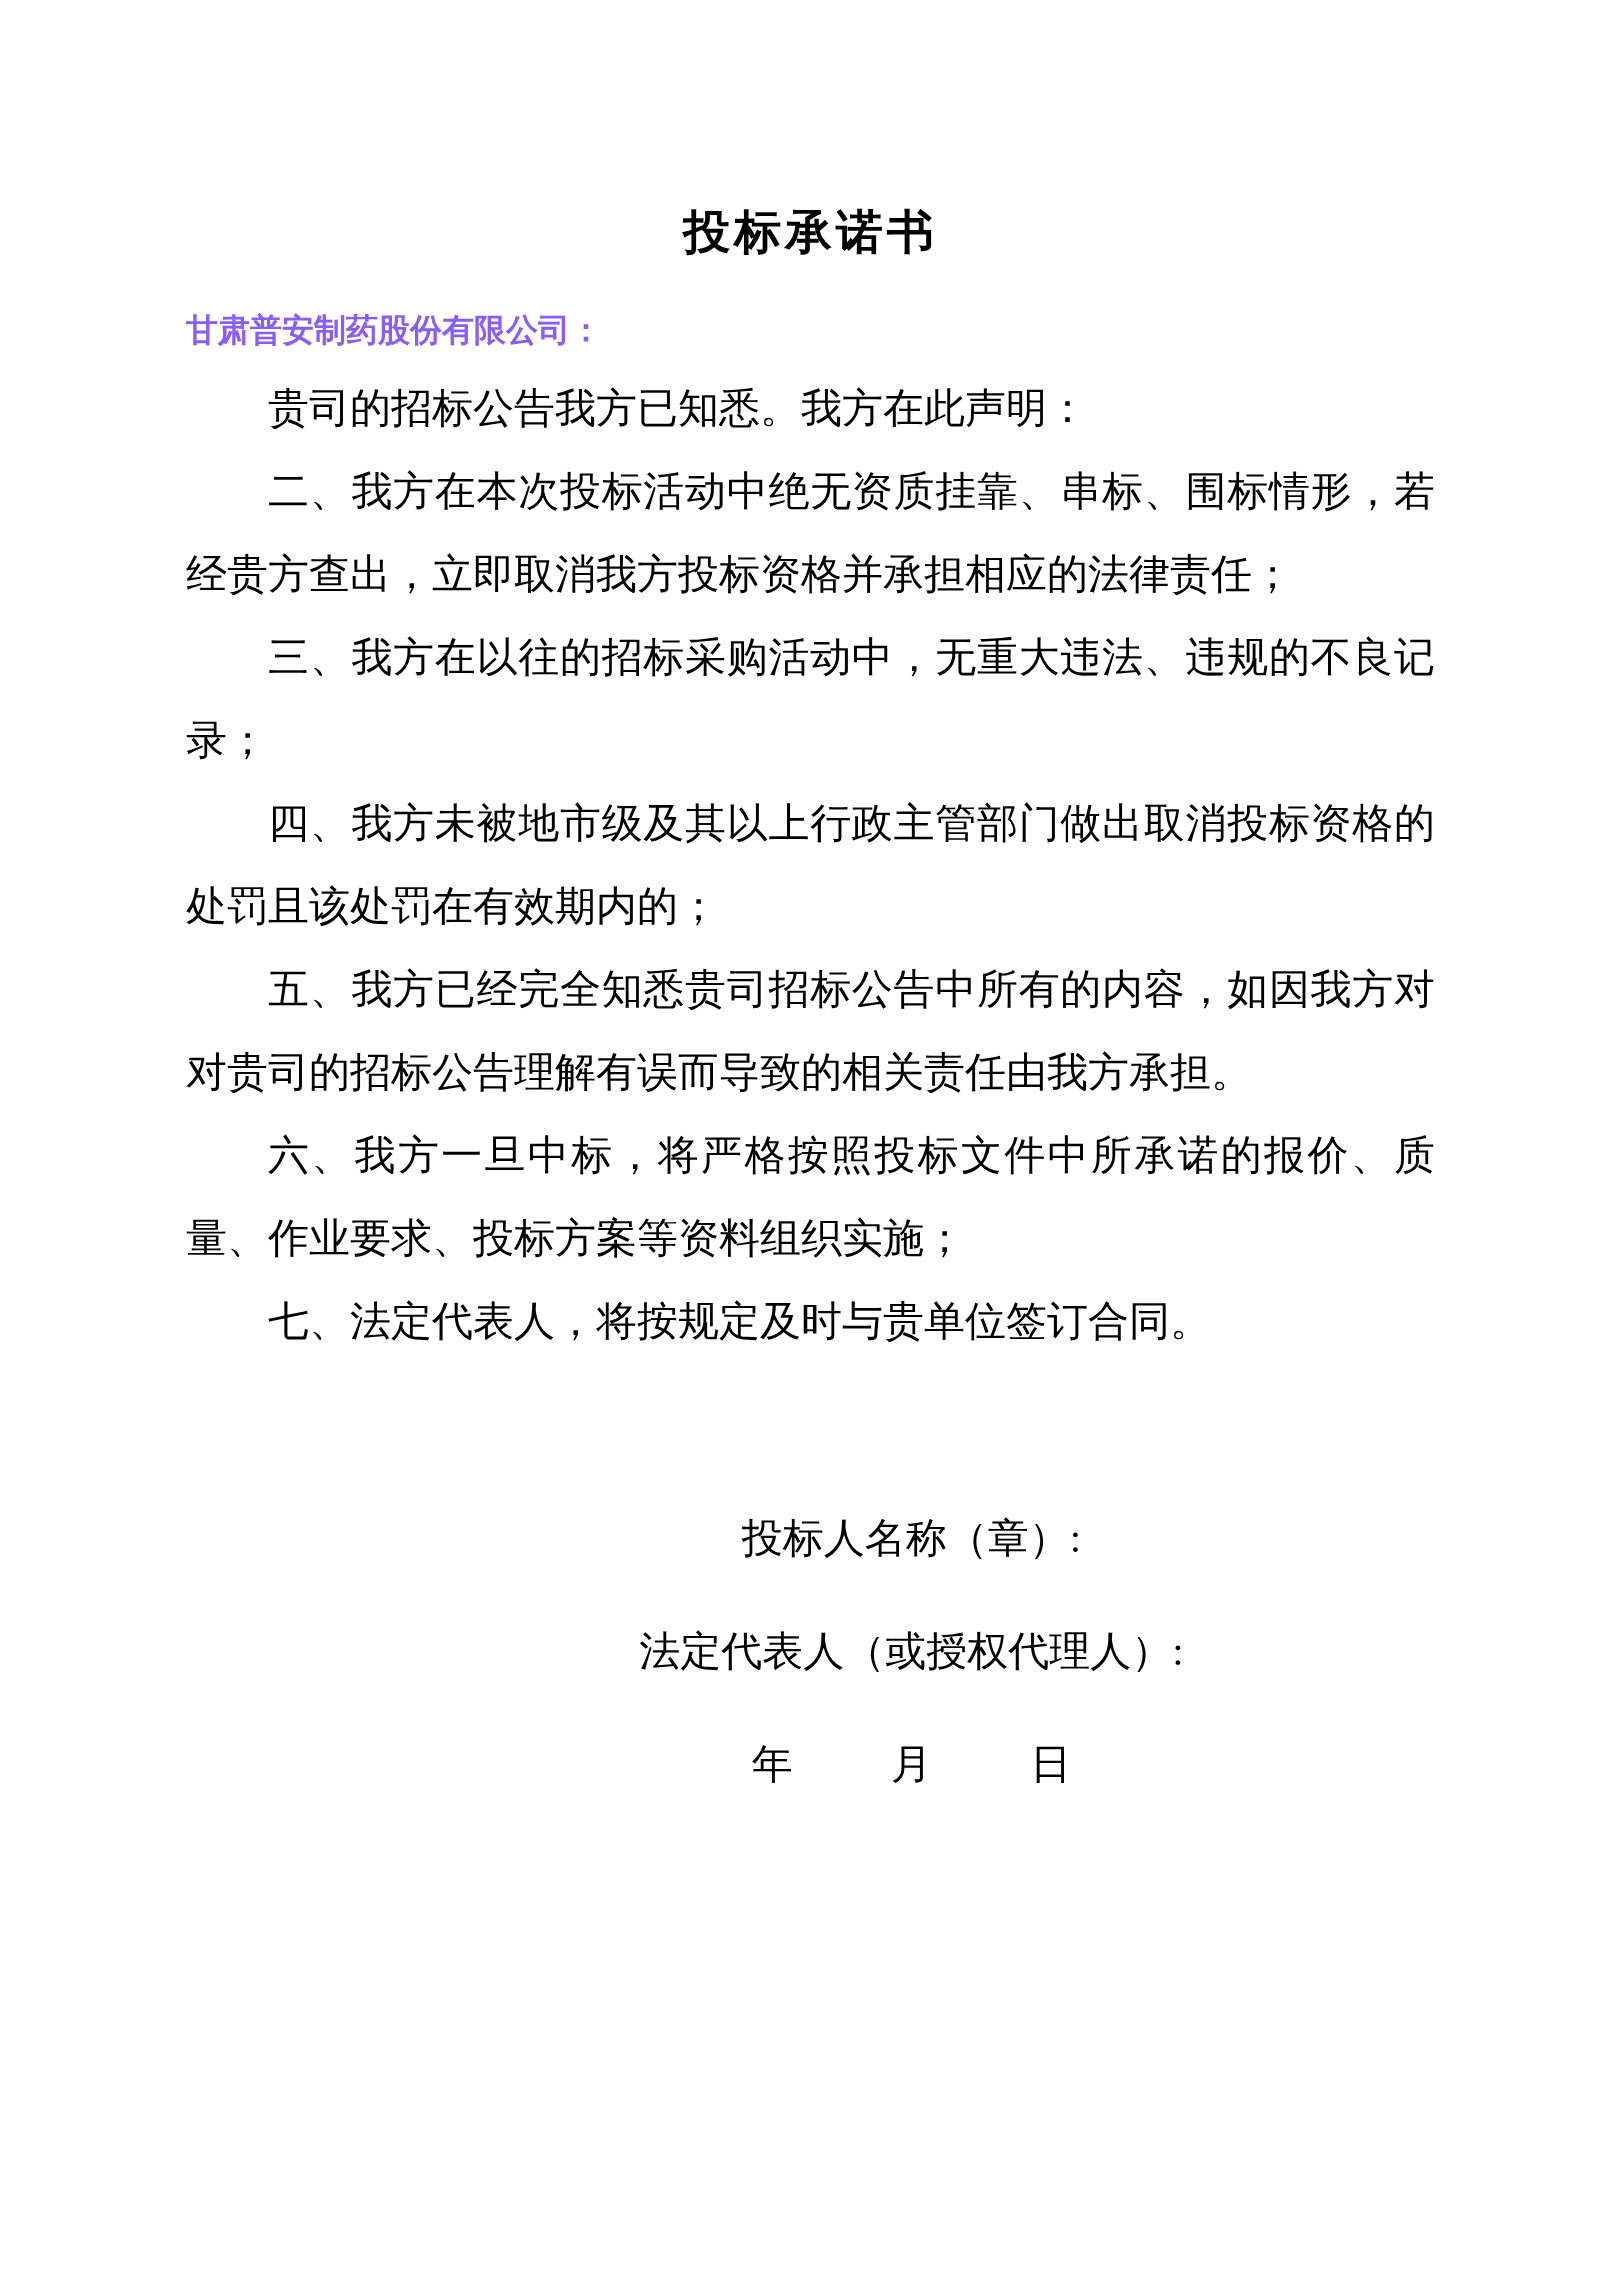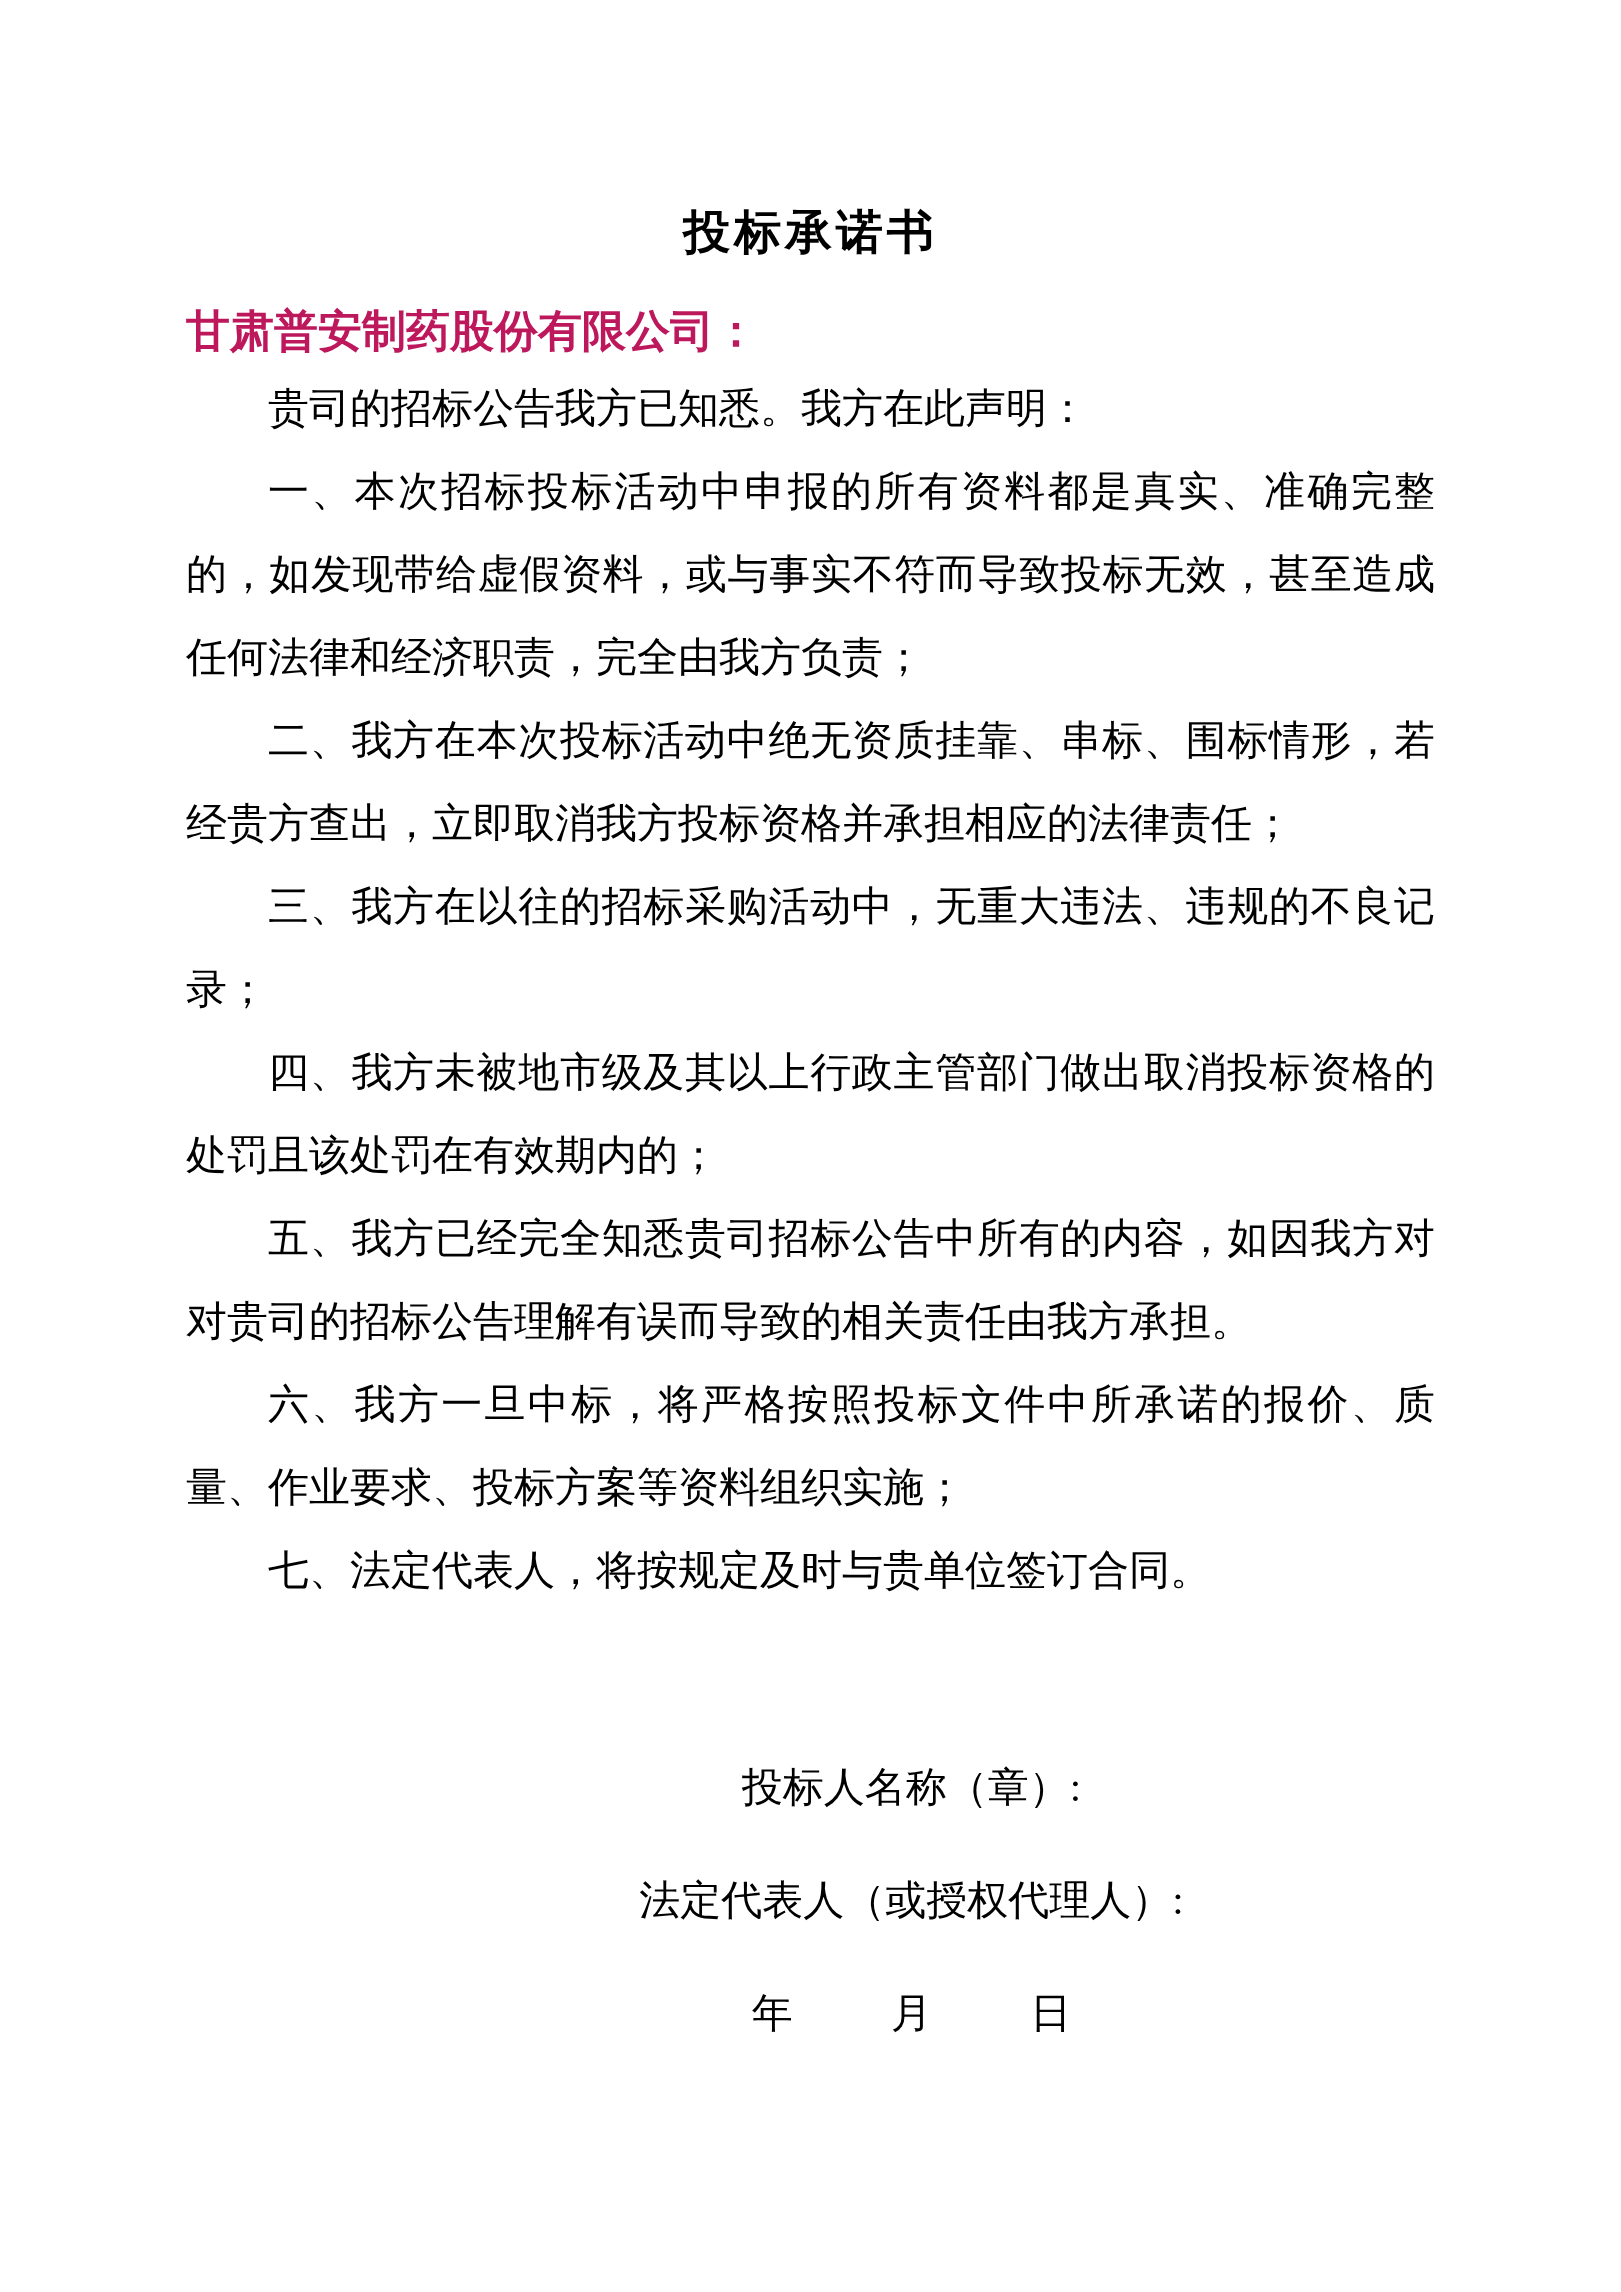--- a/index.html
+++ b/index.html
@@ -24,23 +24,23 @@
     font-weight: 700;
     font-size: 47px;
     line-height: 61px;
     letter-spacing: 3.9px;
     color: #000000;
   }
   .recipient {
     margin: 39px 0 0 0;
     font-family: "Liberation Sans", "DejaVu Sans", sans-serif;
     font-weight: 700;
-    font-size: 44px;
+    font-size: 32px;
     line-height: 59px;
-    color: #be185d;
+    color: #8b5cf6;
   }
   .body-text {
     margin-top: 9.8px;
     font-family: Liberation Mono, monospace;
     font-size: 41px;
     line-height: 83px;
     color: #000000;
   }
   .para {
     margin: 0;
@@ -70,21 +70,20 @@
 <body>
 
 <div class="page">
 
   <h1 class="doc-title">投标承诺书</h1>
 
   <p class="recipient">甘肃普安制药股份有限公司：</p>
 
   <div class="body-text">
     <p class="para">贵司的招标公告我方已知悉。我方在此声明：</p>
-    <p class="para">一、本次招标投标活动中申报的所有资料都是真实、准确完整的，如发现带给虚假资料，或与事实不符而导致投标无效，甚至造成任何法律和经济职责，完全由我方负责；</p>
     <p class="para">二、我方在本次投标活动中绝无资质挂靠、串标、围标情形，若经贵方查出，立即取消我方投标资格并承担相应的法律责任；</p>
     <p class="para">三、我方在以往的招标采购活动中，无重大违法、违规的不良记录；</p>
     <p class="para">四、我方未被地市级及其以上行政主管部门做出取消投标资格的处罚且该处罚在有效期内的；</p>
     <p class="para">五、我方已经完全知悉贵司招标公告中所有的内容，如因我方对对贵司的招标公告理解有误而导致的相关责任由我方承担。</p>
     <p class="para">六、我方一旦中标，将严格按照投标文件中所承诺的报价、质量、作业要求、投标方案等资料组织实施；</p>
     <p class="para">七、法定代表人，将按规定及时与贵单位签订合同。</p>
   </div>
 
   <div class="signature-block">
     <div class="signature-line">投标人名称（章）:</div>

